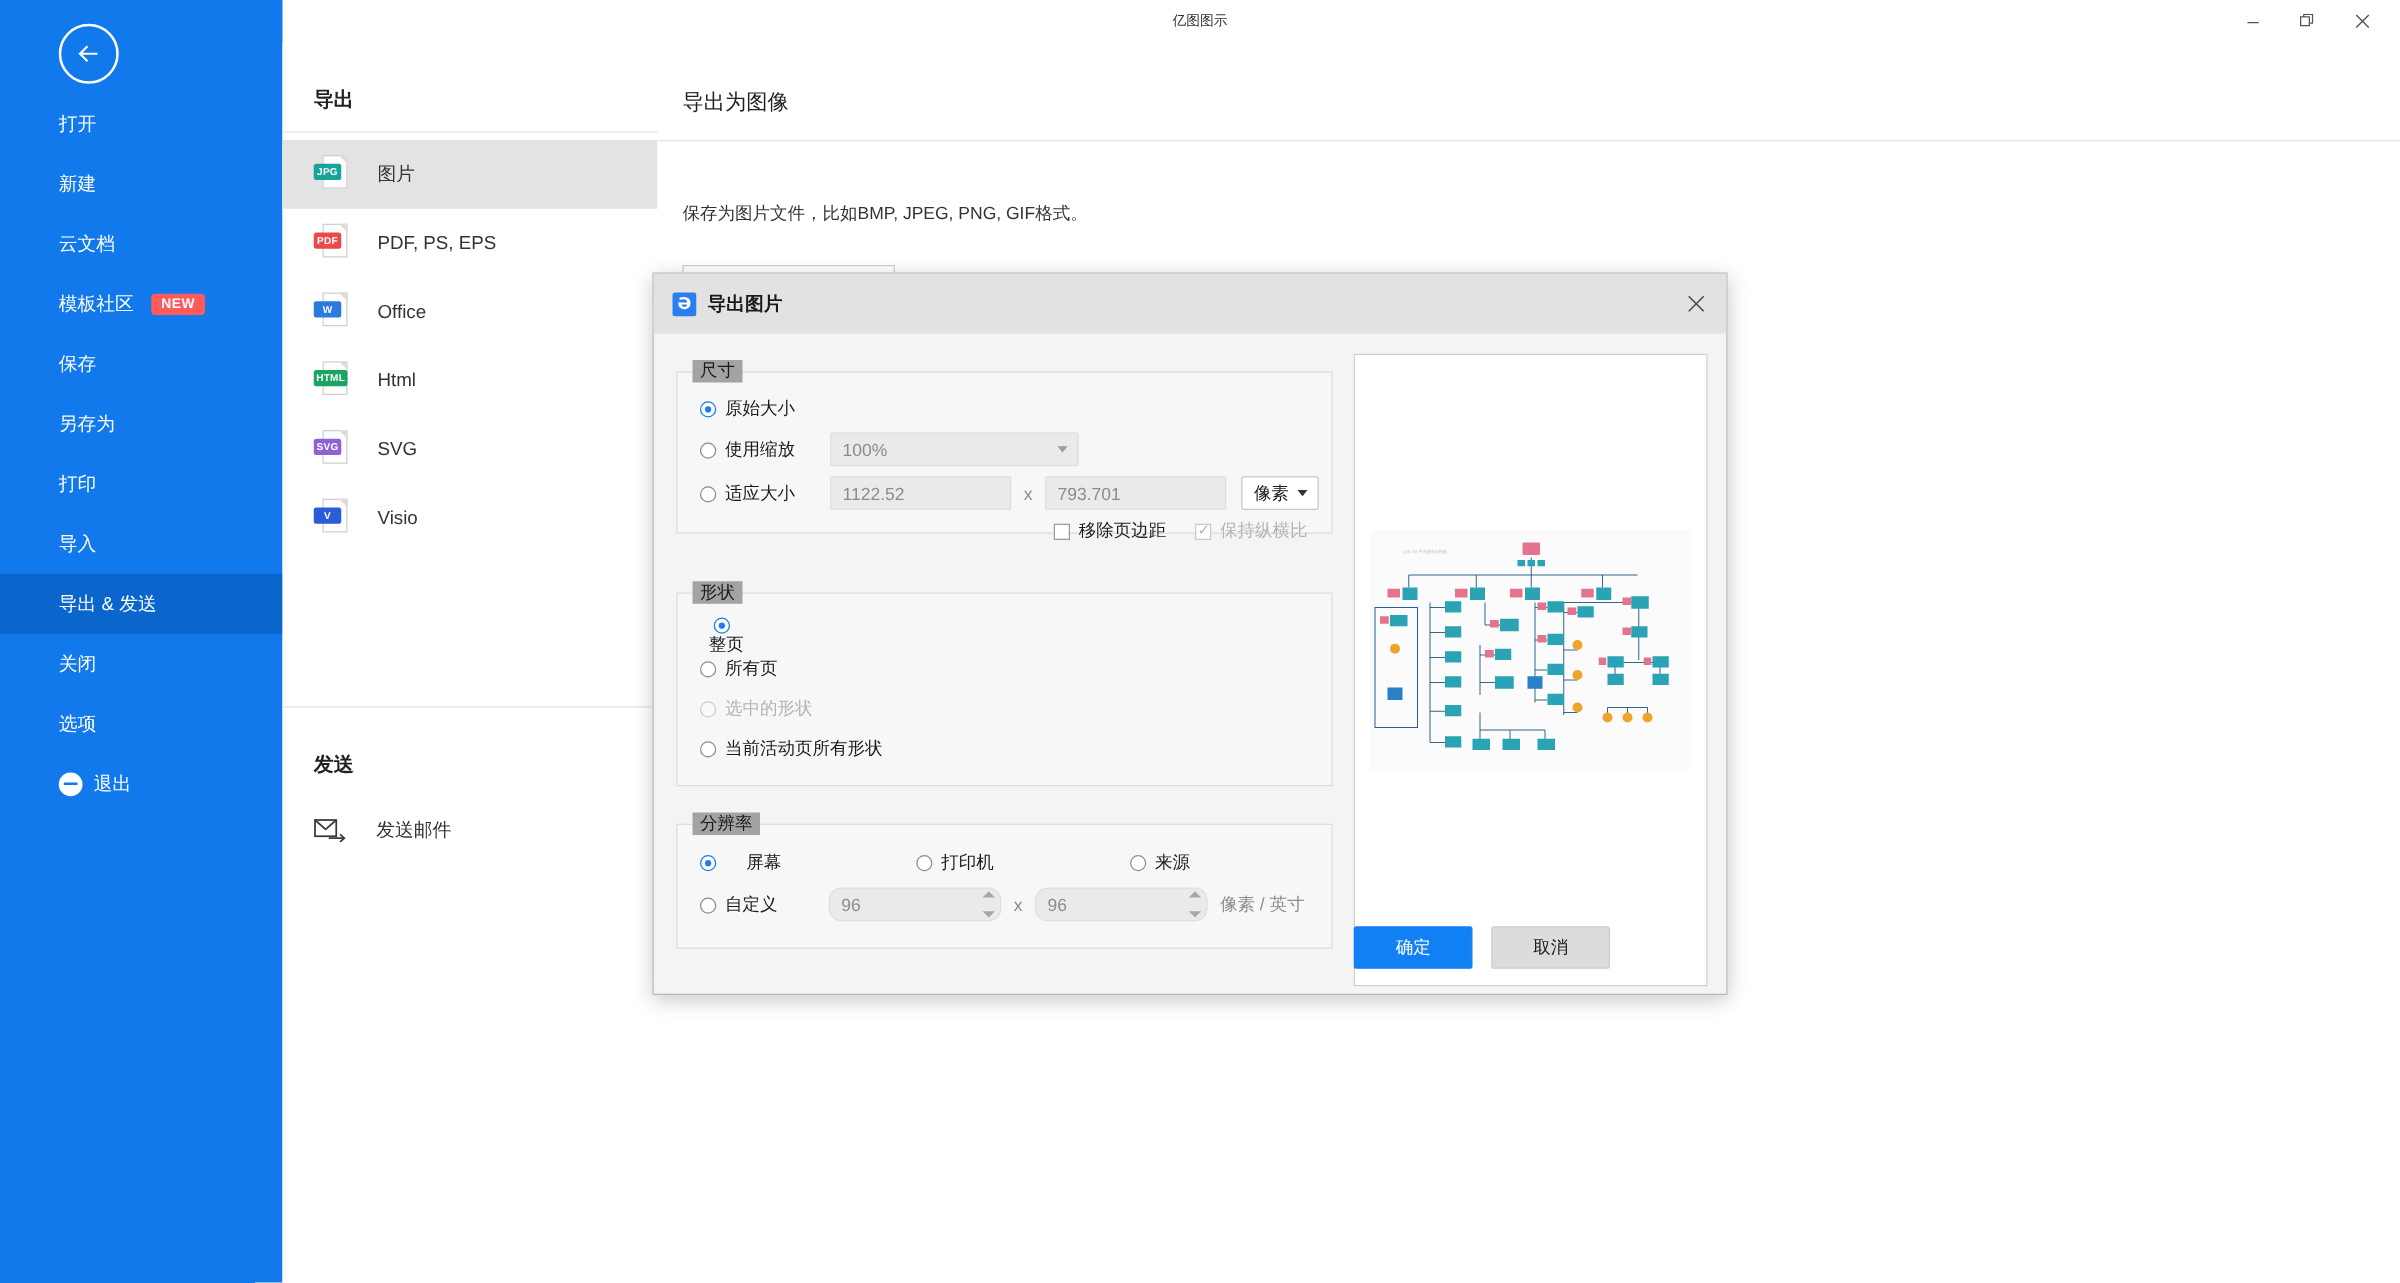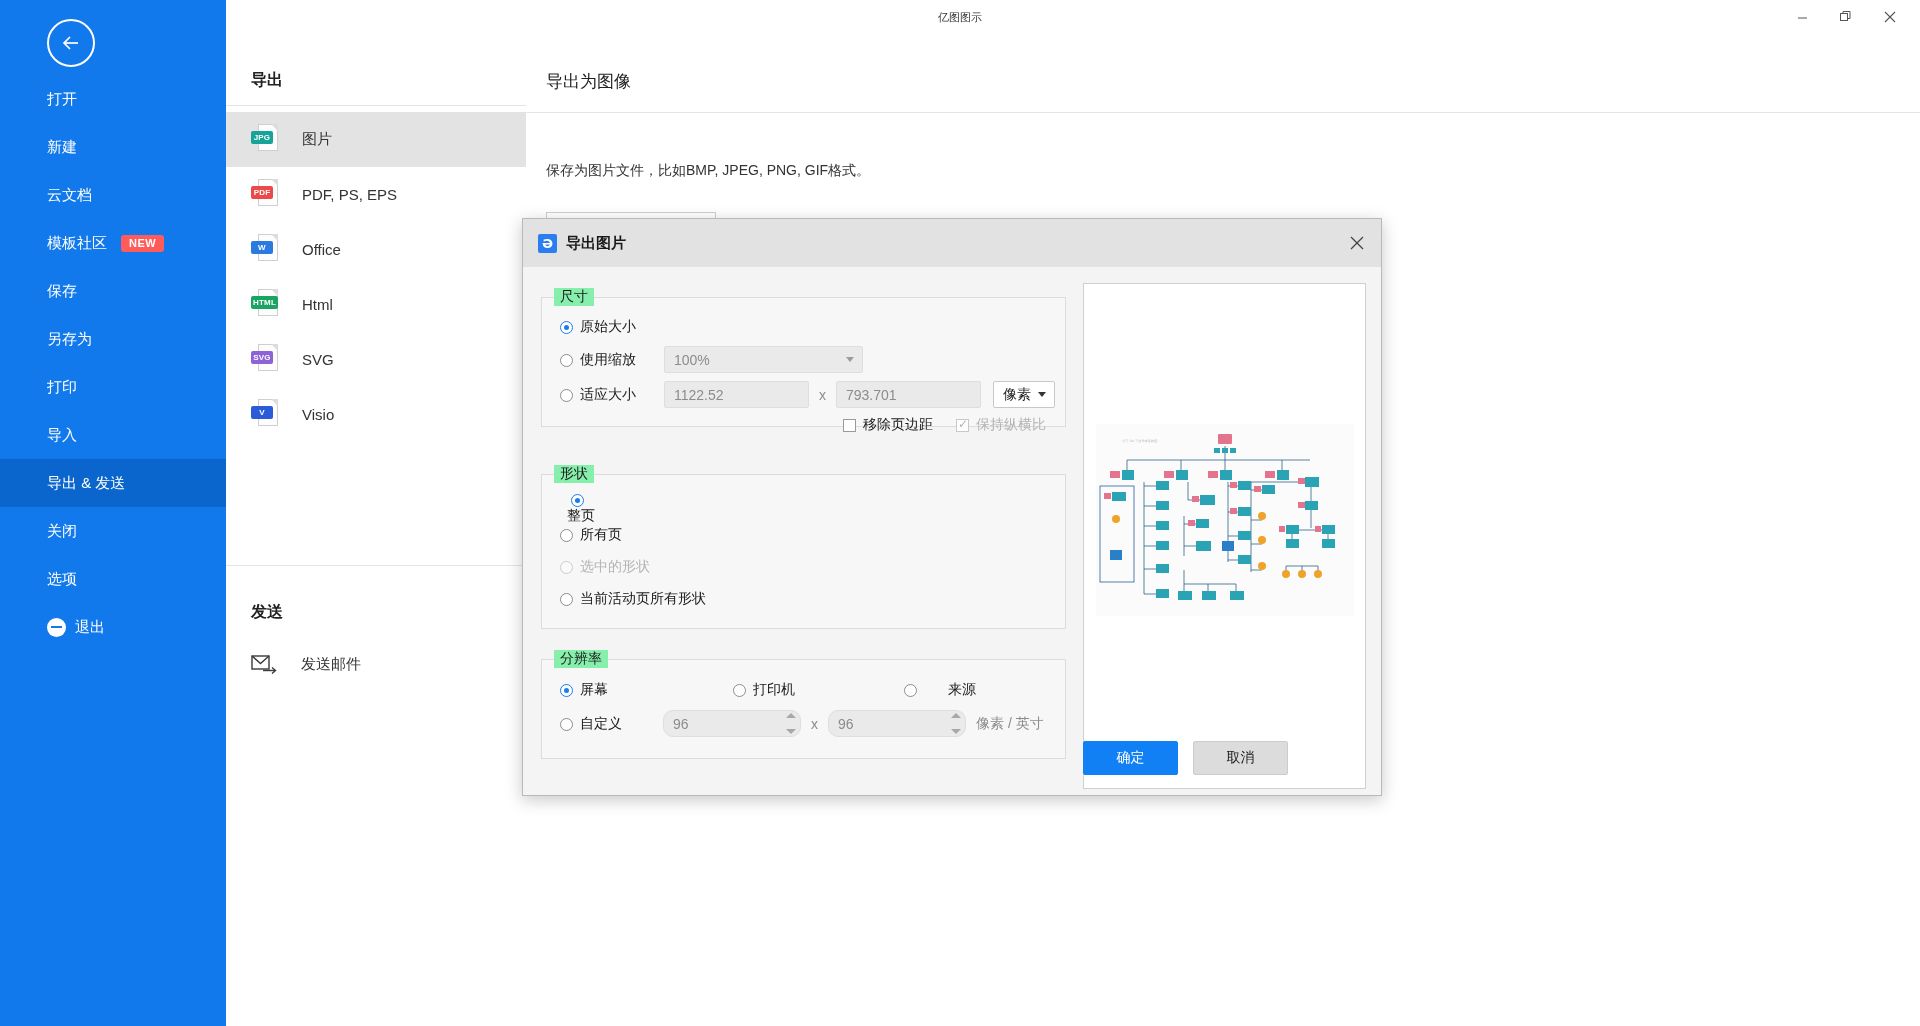--- a/index.html
+++ b/index.html
@@ -150,21 +150,21 @@
   .dlg-close {
     position: absolute; right: 0; top: 0; width: 48px; height: 48px;
     display: flex; align-items: center; justify-content: center;
     font-size: 18px; color: #444; cursor: pointer;
   }
 
   .fieldset {
     position: absolute; border: 1px solid #dcdcdc; background: #f7f7f7;
   }
   .legend {
-    position: absolute; top: -10px; left: 12px; background: #86efac;
+    position: absolute; top: -10px; left: 12px; background: #a3a3a3;
     padding: 0 6px; font-size: 14px; color: #1a1a1a;
   }
 
   .row { position: absolute; display: flex; align-items: center; }
   .radio {
     width: 13px; height: 13px; border-radius: 50%; border: 1px solid #8d8d8d;
     background: #fff; flex: none; position: relative; cursor: pointer;
   }
   .radio.on { border-color: #1b7ced; }
   .radio.on::after {
@@ -472,29 +472,29 @@
       <span class="rlabel dis">选中的形状</span>
     </div>
     <div class="row" style="left:18px; top:115px;">
       <span class="radio"></span>
       <span class="rlabel">当前活动页所有形状</span>
     </div>
   </div>
 
   <div class="fieldset" style="left:18px; top:440px; width:525px; height:100px;">
     <span class="legend">分辨率</span>
-    <div class="row" style="left:18px; top:21px;">
+    <div class="row" style="left:18px; top:21px;gap:17px;">
       <span class="radio on"></span>
       <span class="rlabel">屏幕</span>
     </div>
     <div class="row" style="left:191px; top:21px;">
       <span class="radio"></span>
       <span class="rlabel">打印机</span>
     </div>
-    <div class="row" style="left:362px; top:21px;gap:24px;">
+    <div class="row" style="left:362px; top:21px;">
       <span class="radio"></span>
       <span class="rlabel">来源</span>
     </div>
 
     <div class="row" style="left:18px; top:55px;">
       <span class="radio"></span>
       <span class="rlabel">自定义</span>
     </div>
     <div style="position:absolute; left:121px; top:50px; display:flex; align-items:center;">
       <div class="spinfield" style="width:138px;">

